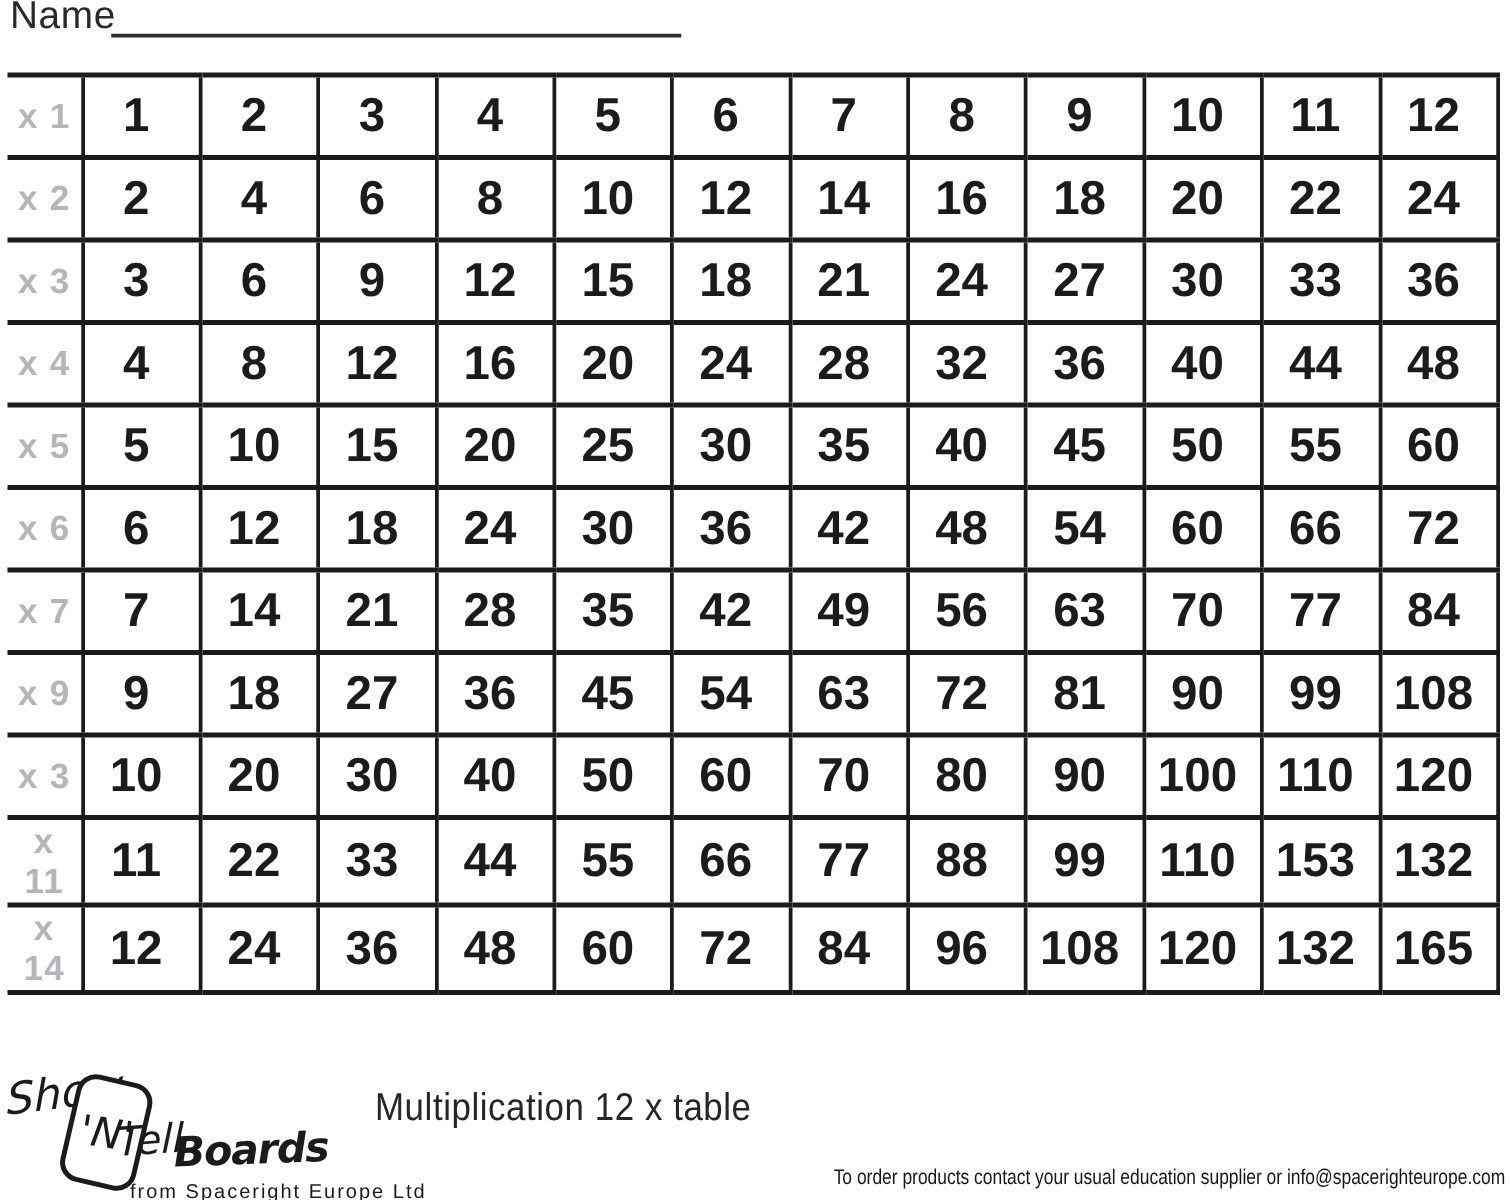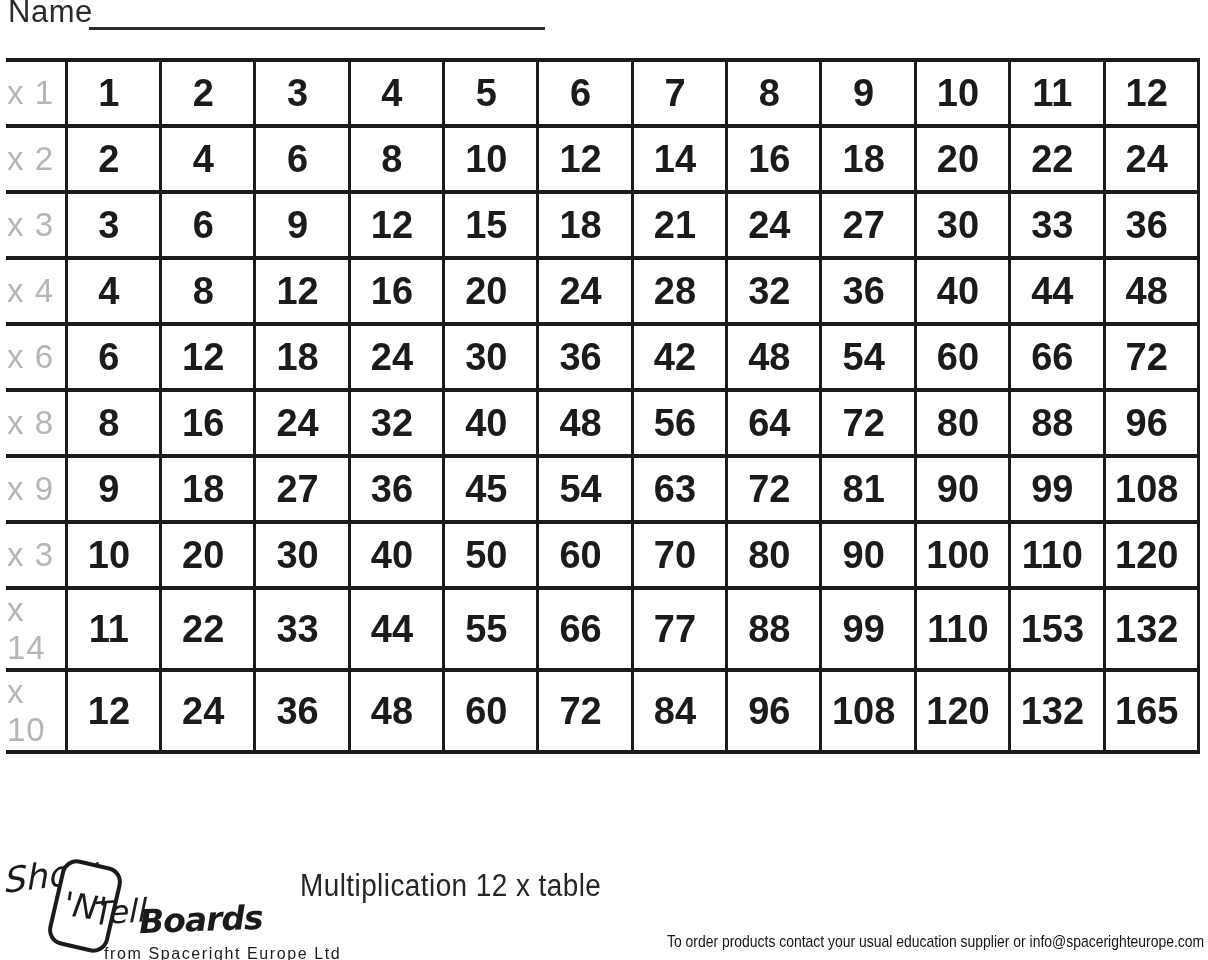--- a/index.html
+++ b/index.html
@@ -37,22 +37,22 @@
   .mult-table td{
     height:60px;
     vertical-align:middle;
     box-sizing:content-box;
   }
   td.rowlabel{
     border-top:4px solid var(--ink);
     border-bottom:4px solid var(--ink);
     border-left:none;border-right:none;
     color:var(--label-gray);
-    font-weight:normal;font-size:33px;
-    text-align:left;padding-left:1px;
+    font-weight:bold;font-size:28px;
+    text-align:center;padding-left:1px;
     letter-spacing:1px;
   }
   td.data{
     border-left:3px solid var(--ink);
     border-right:3px solid var(--ink);
     border-top:4px solid var(--ink);
     border-bottom:4px solid var(--ink);
     font-weight:bold;font-size:38px;
     color:var(--ink);
     text-align:center;
@@ -200,48 +200,63 @@
           <td class="data">20</td>
           <td class="data">24</td>
           <td class="data">28</td>
           <td class="data">32</td>
           <td class="data">36</td>
           <td class="data">40</td>
           <td class="data">44</td>
           <td class="data">48</td>
         </tr>
         <tr>
+          <td class="rowlabel">x 5</td>
+          <td class="data">5</td>
+          <td class="data">10</td>
+          <td class="data">15</td>
+          <td class="data">20</td>
+          <td class="data">25</td>
+          <td class="data">30</td>
+          <td class="data">35</td>
+          <td class="data">40</td>
+          <td class="data">45</td>
+          <td class="data">50</td>
+          <td class="data">55</td>
+          <td class="data">60</td>
+        </tr>
+        <tr>
           <td class="rowlabel">x 6</td>
           <td class="data">6</td>
           <td class="data">12</td>
           <td class="data">18</td>
           <td class="data">24</td>
           <td class="data">30</td>
           <td class="data">36</td>
           <td class="data">42</td>
           <td class="data">48</td>
           <td class="data">54</td>
           <td class="data">60</td>
           <td class="data">66</td>
           <td class="data">72</td>
         </tr>
         <tr>
-          <td class="rowlabel">x 8</td>
-          <td class="data">8</td>
-          <td class="data">16</td>
-          <td class="data">24</td>
-          <td class="data">32</td>
-          <td class="data">40</td>
-          <td class="data">48</td>
+          <td class="rowlabel">x 7</td>
+          <td class="data">7</td>
+          <td class="data">14</td>
+          <td class="data">21</td>
+          <td class="data">28</td>
+          <td class="data">35</td>
+          <td class="data">42</td>
+          <td class="data">49</td>
           <td class="data">56</td>
-          <td class="data">64</td>
-          <td class="data">72</td>
-          <td class="data">80</td>
-          <td class="data">88</td>
-          <td class="data">96</td>
+          <td class="data">63</td>
+          <td class="data">70</td>
+          <td class="data">77</td>
+          <td class="data">84</td>
         </tr>
         <tr>
           <td class="rowlabel">x 9</td>
           <td class="data">9</td>
           <td class="data">18</td>
           <td class="data">27</td>
           <td class="data">36</td>
           <td class="data">45</td>
           <td class="data">54</td>
           <td class="data">63</td>
@@ -260,36 +275,36 @@
           <td class="data">50</td>
           <td class="data">60</td>
           <td class="data">70</td>
           <td class="data">80</td>
           <td class="data">90</td>
           <td class="data">100</td>
           <td class="data">110</td>
           <td class="data">120</td>
         </tr>
         <tr>
-          <td class="rowlabel">x 14</td>
+          <td class="rowlabel">x 11</td>
           <td class="data">11</td>
           <td class="data">22</td>
           <td class="data">33</td>
           <td class="data">44</td>
           <td class="data">55</td>
           <td class="data">66</td>
           <td class="data">77</td>
           <td class="data">88</td>
           <td class="data">99</td>
           <td class="data">110</td>
           <td class="data">153</td>
           <td class="data">132</td>
         </tr>
         <tr>
-          <td class="rowlabel">x 10</td>
+          <td class="rowlabel">x 14</td>
           <td class="data">12</td>
           <td class="data">24</td>
           <td class="data">36</td>
           <td class="data">48</td>
           <td class="data">60</td>
           <td class="data">72</td>
           <td class="data">84</td>
           <td class="data">96</td>
           <td class="data">108</td>
           <td class="data">120</td>

